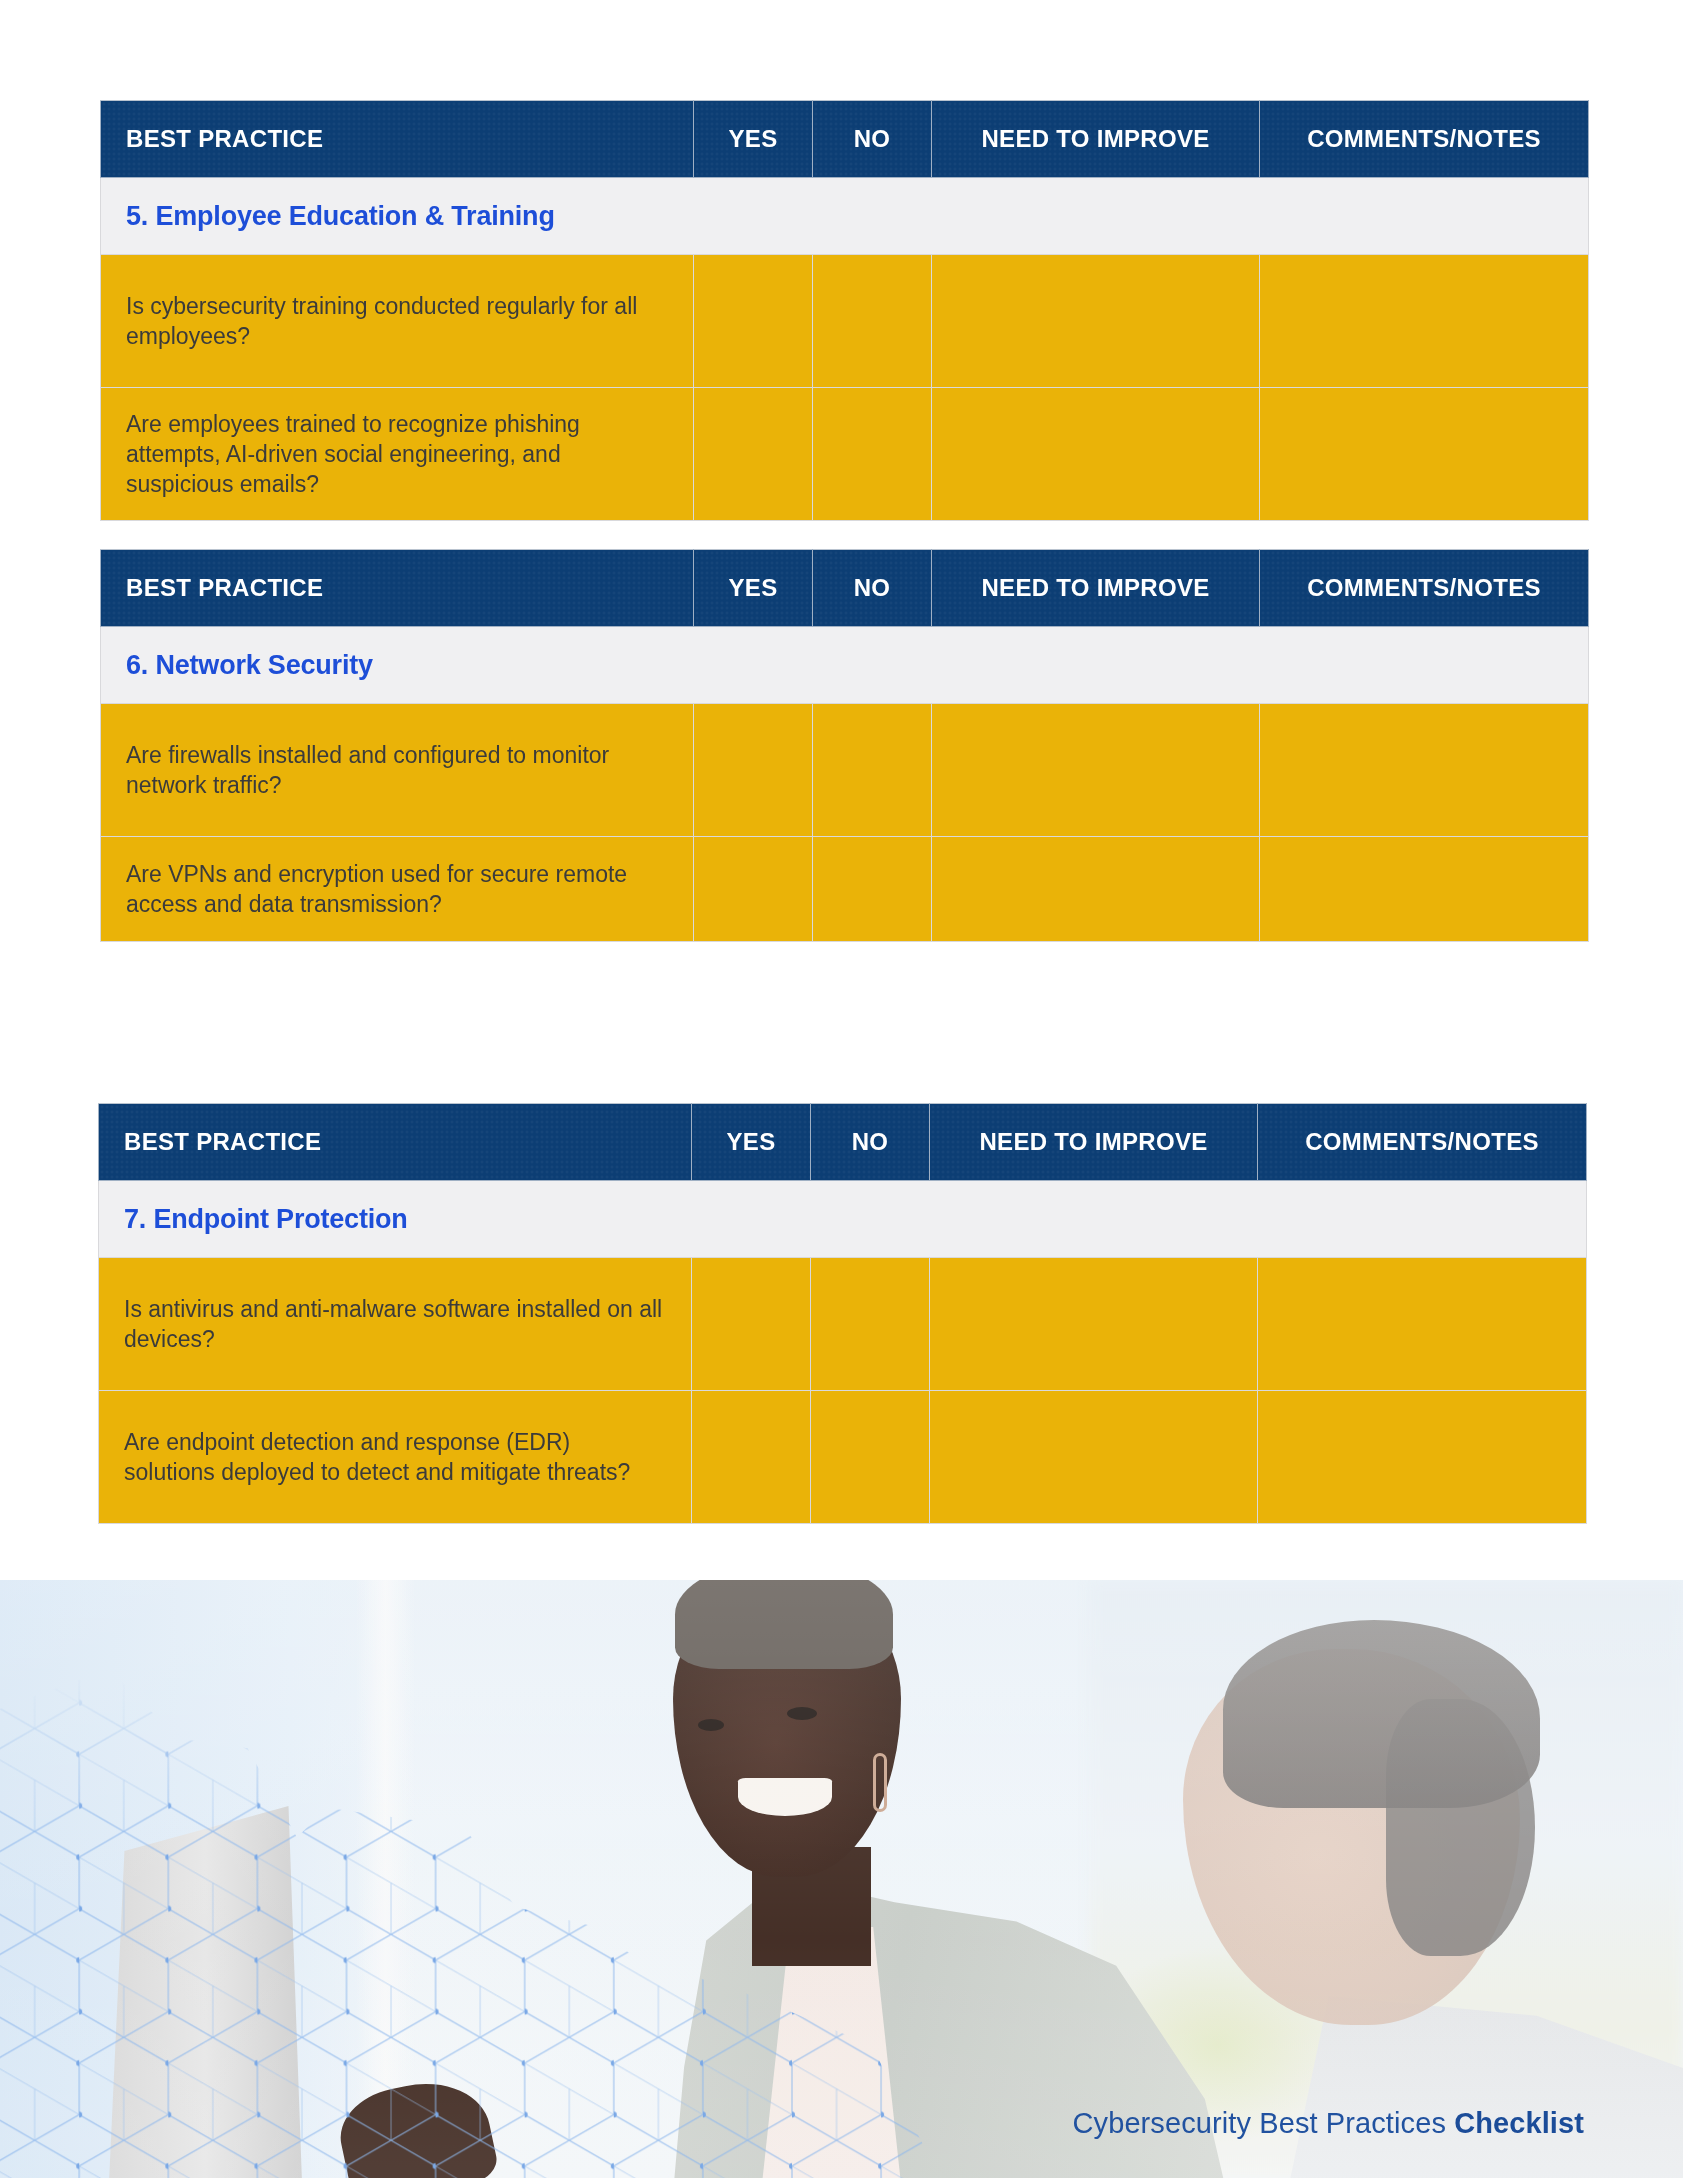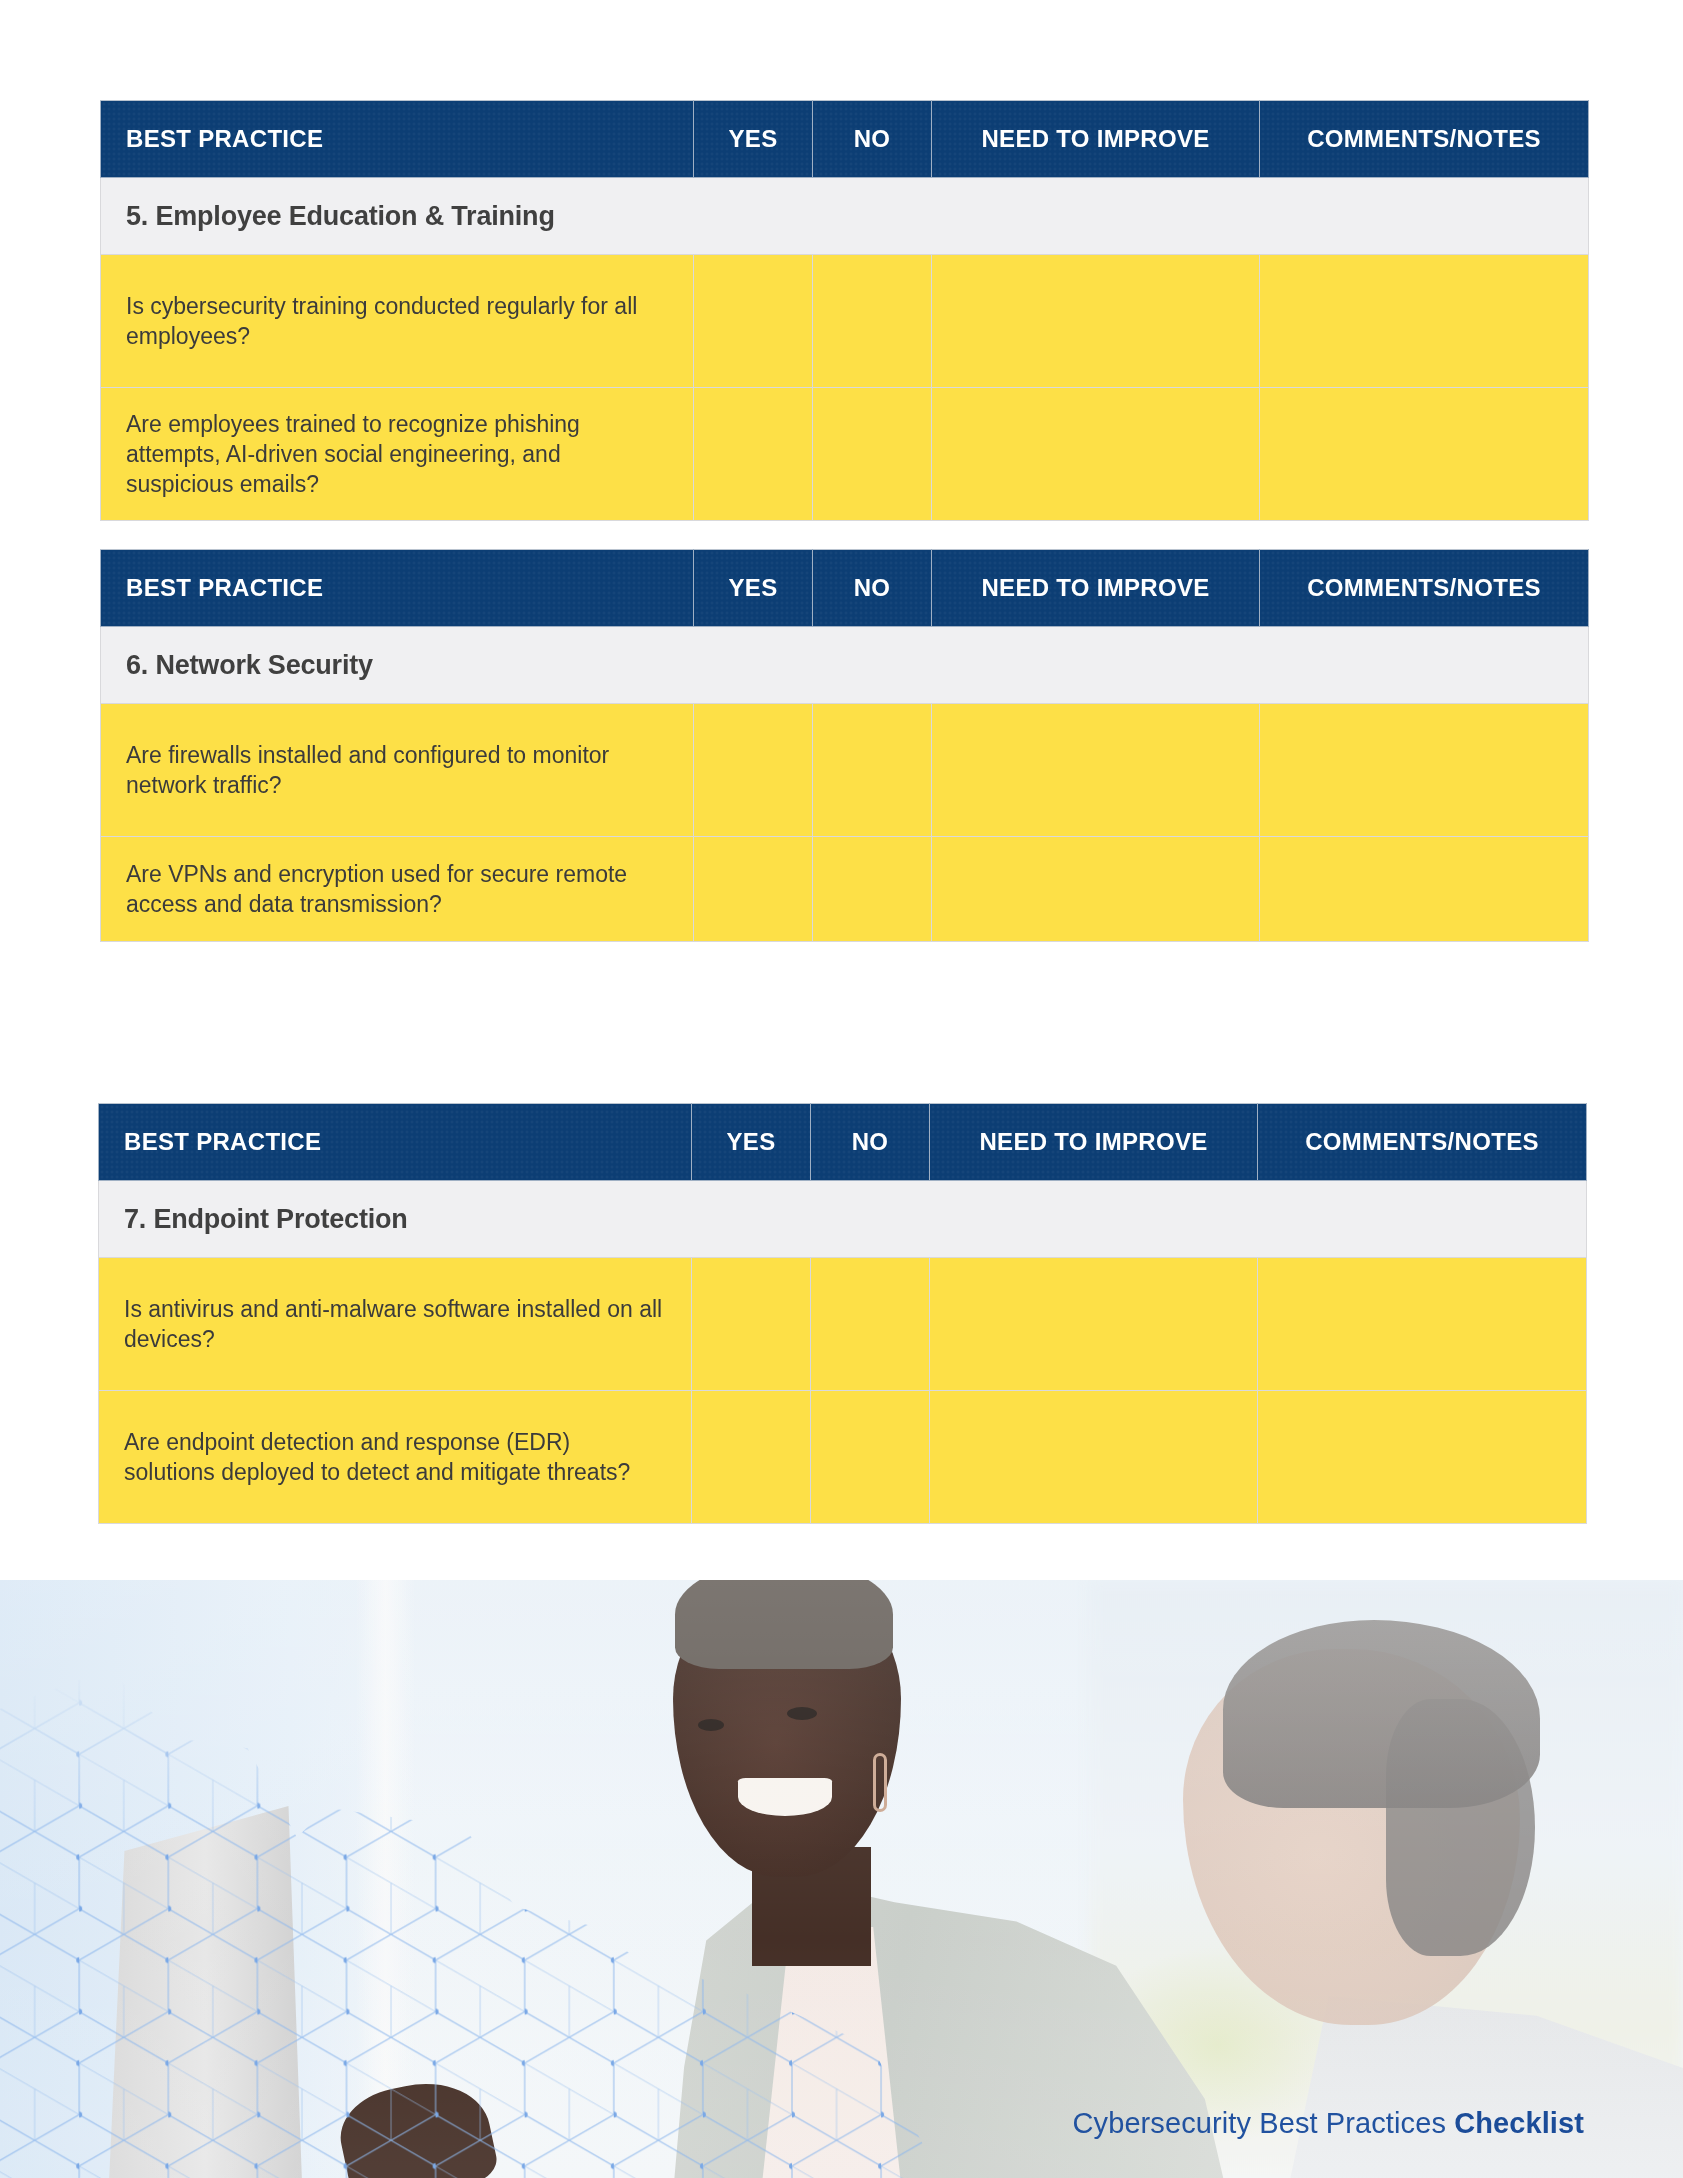--- a/index.html
+++ b/index.html
@@ -28,27 +28,27 @@
     border-color: #9fb0c4;
     padding: 16px;
   }
   .checklist-table thead th.col-practice { text-align: left; padding-left: 25px; }
   .checklist-table thead tr th { border-top-color: #b9c3cf; }
 
   .section-row td {
     background: #f0f0f2;
     height: 77px;
     padding-left: 25px;
-    color: #404040;
+    color: #1d4ed8;
     font-weight: 700;
     font-size: 27px;
     letter-spacing: -0.2px;
   }
   .item-row td {
-    background: #fde047;
+    background: #eab308;
     vertical-align: middle;
   }
   .item-row td.q {
     padding: 0 25px;
     font-size: 23px;
     line-height: 30px;
     color: #3b3b3b;
   }
   .item-row.h-134 td { height: 133px; }
   .item-row.h-106 td { height: 105px; margin-left: 47px; }

